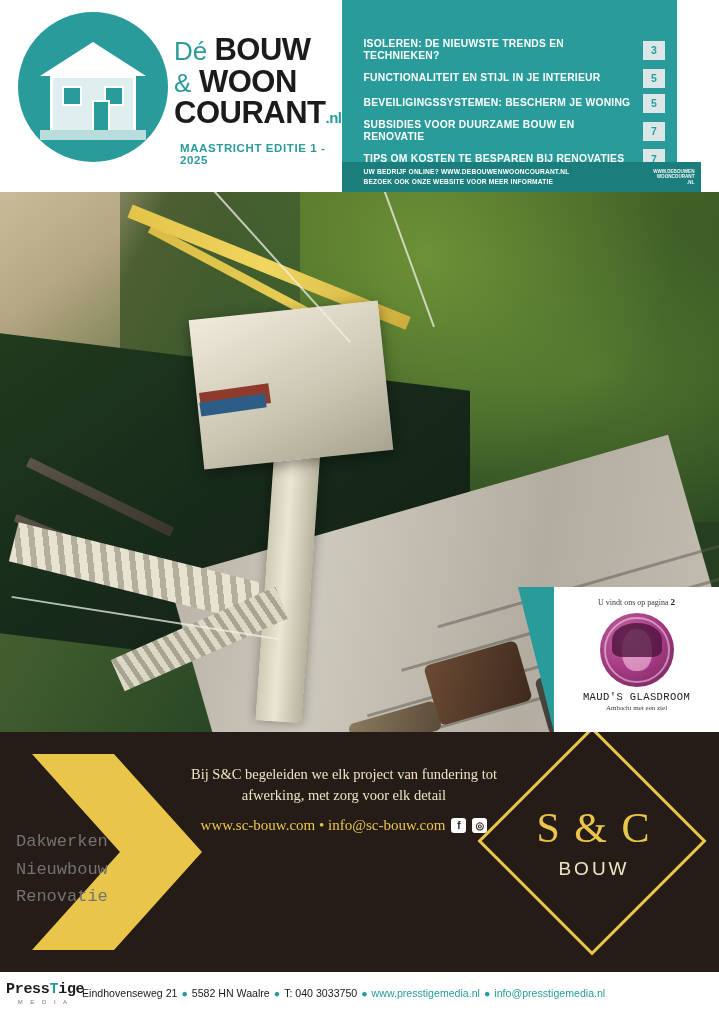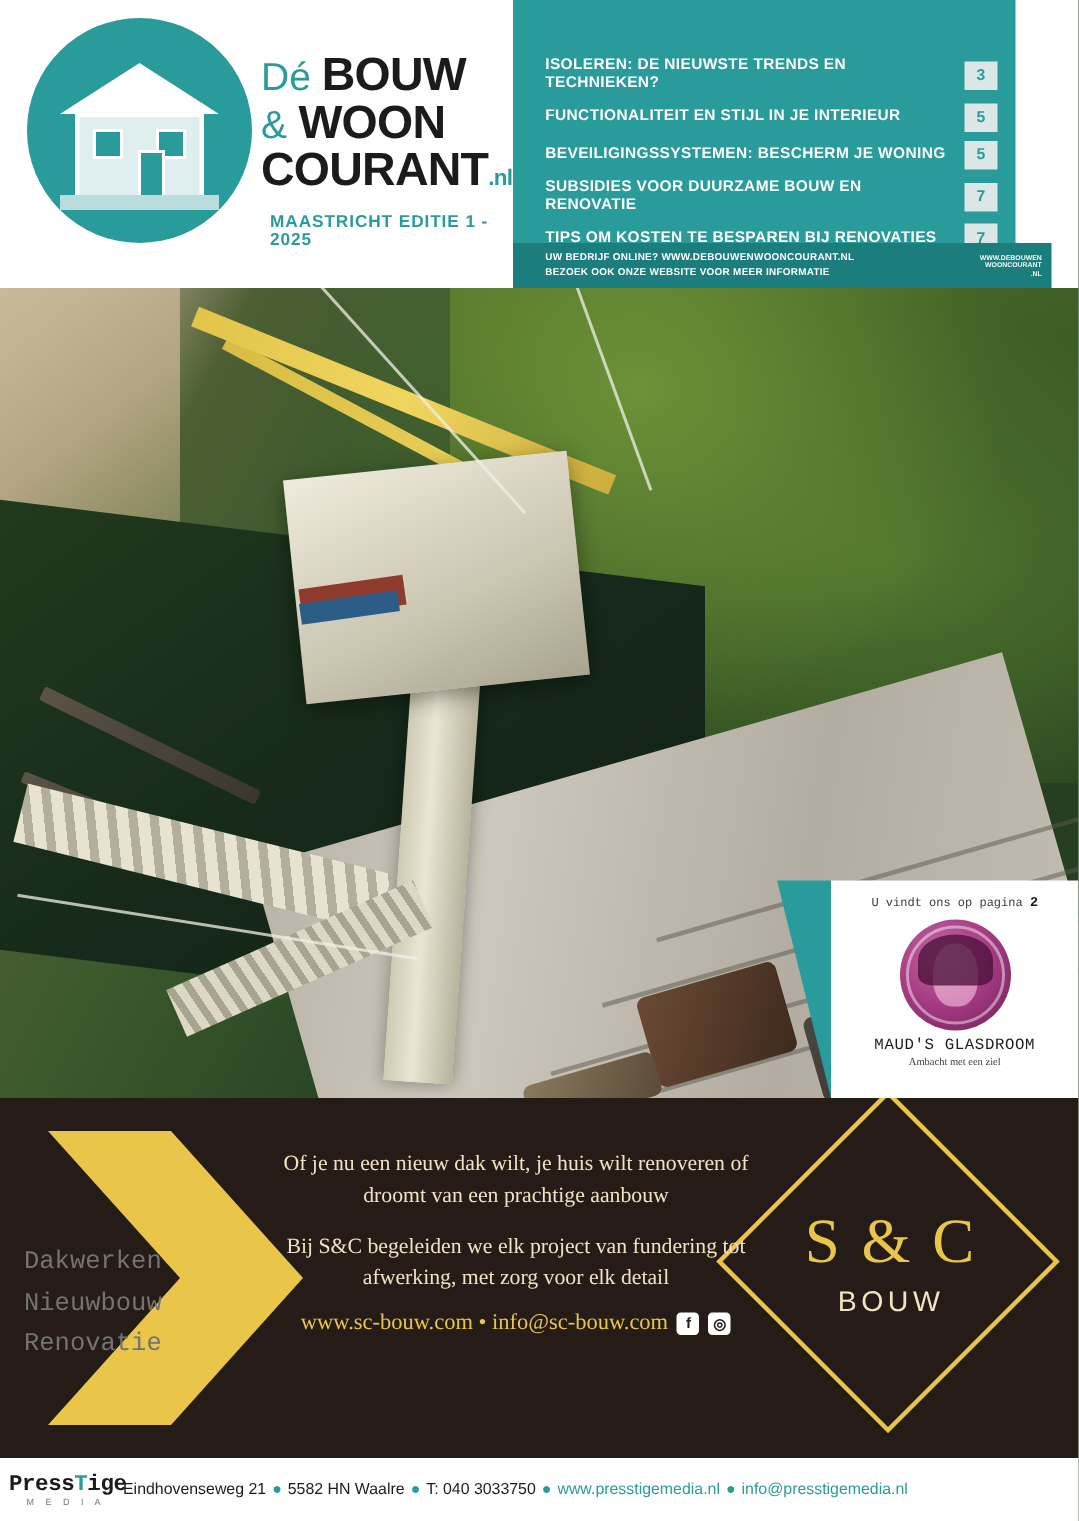--- a/index.html
+++ b/index.html
@@ -320,21 +320,21 @@
   }
   .promo-inner {
     position: relative;
     z-index: 22;
     text-align: center;
     padding-top: 10px;
   }
   .promo-top {
     font-size: 8px;
     color: #3b3b3b;
-    font-family: Liberation Mono, monospace;
+    font-family: Liberation Serif, serif;
   }
   .promo-top b { font-size: 9px; color: #1b1b1b; }
   .promo-badge {
     width: 74px; height: 74px;
     border-radius: 50%;
     margin: 6px auto 4px auto;
     background: radial-gradient(circle at 38% 32%, #c468a3 0%, #a63b84 48%, #6d1f55 100%);
     position: relative;
     overflow: hidden;
   }
@@ -624,21 +624,20 @@
     <polygon points="10,4 92,4 180,102 92,200 10,200 98,102" fill="#e9c64a"></polygon>
   </svg>
 
   <div class="ad-left">
     <div>Dakwerken</div>
     <div>Nieuwbouw</div>
     <div>Renovatie</div>
   </div>
 
   <div class="ad-mid">
-    <p class="p1">Of je nu een nieuw dak wilt, je huis wilt renoveren of droomt van een prachtige aanbouw</p>
     <p class="p2">Bij S&amp;C begeleiden we elk project van fundering tot afwerking, met zorg voor elk detail</p>
     <div class="ad-web">
       <span>www.sc-bouw.com • info@sc-bouw.com</span>
       <span class="soc">f</span>
       <span class="soc">◎</span>
     </div>
   </div>
 
   <div class="ad-right">
     <div class="diamond"></div>

